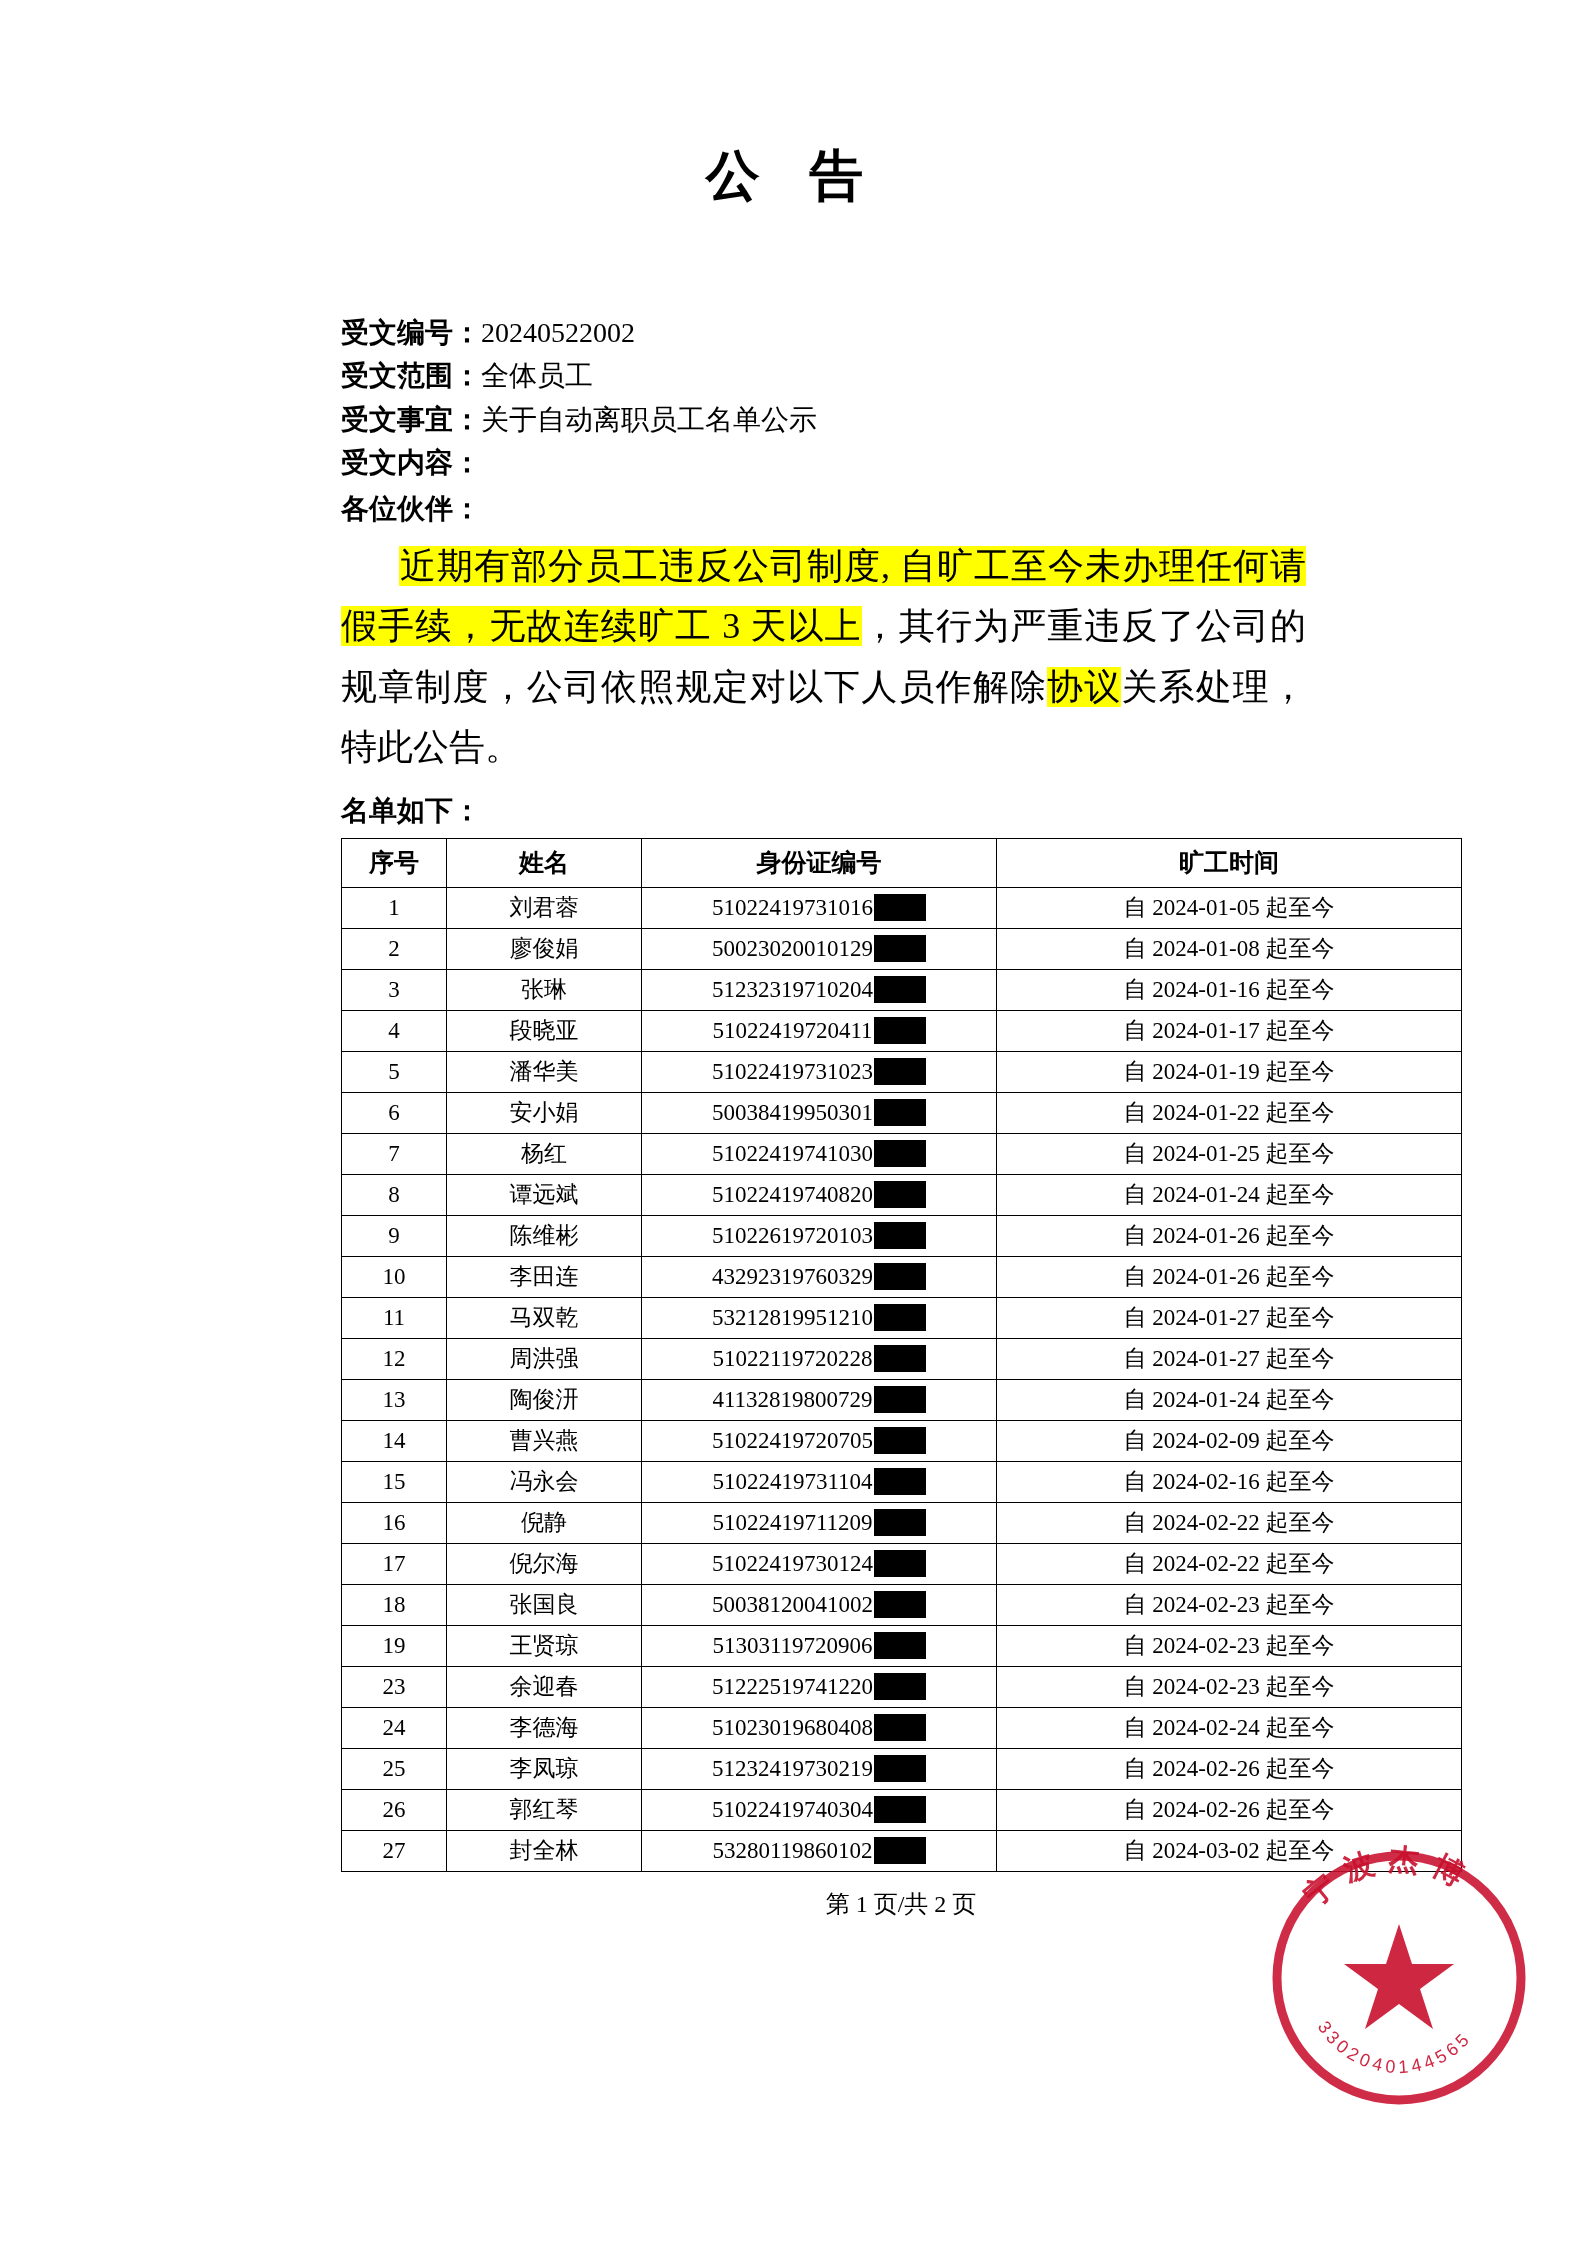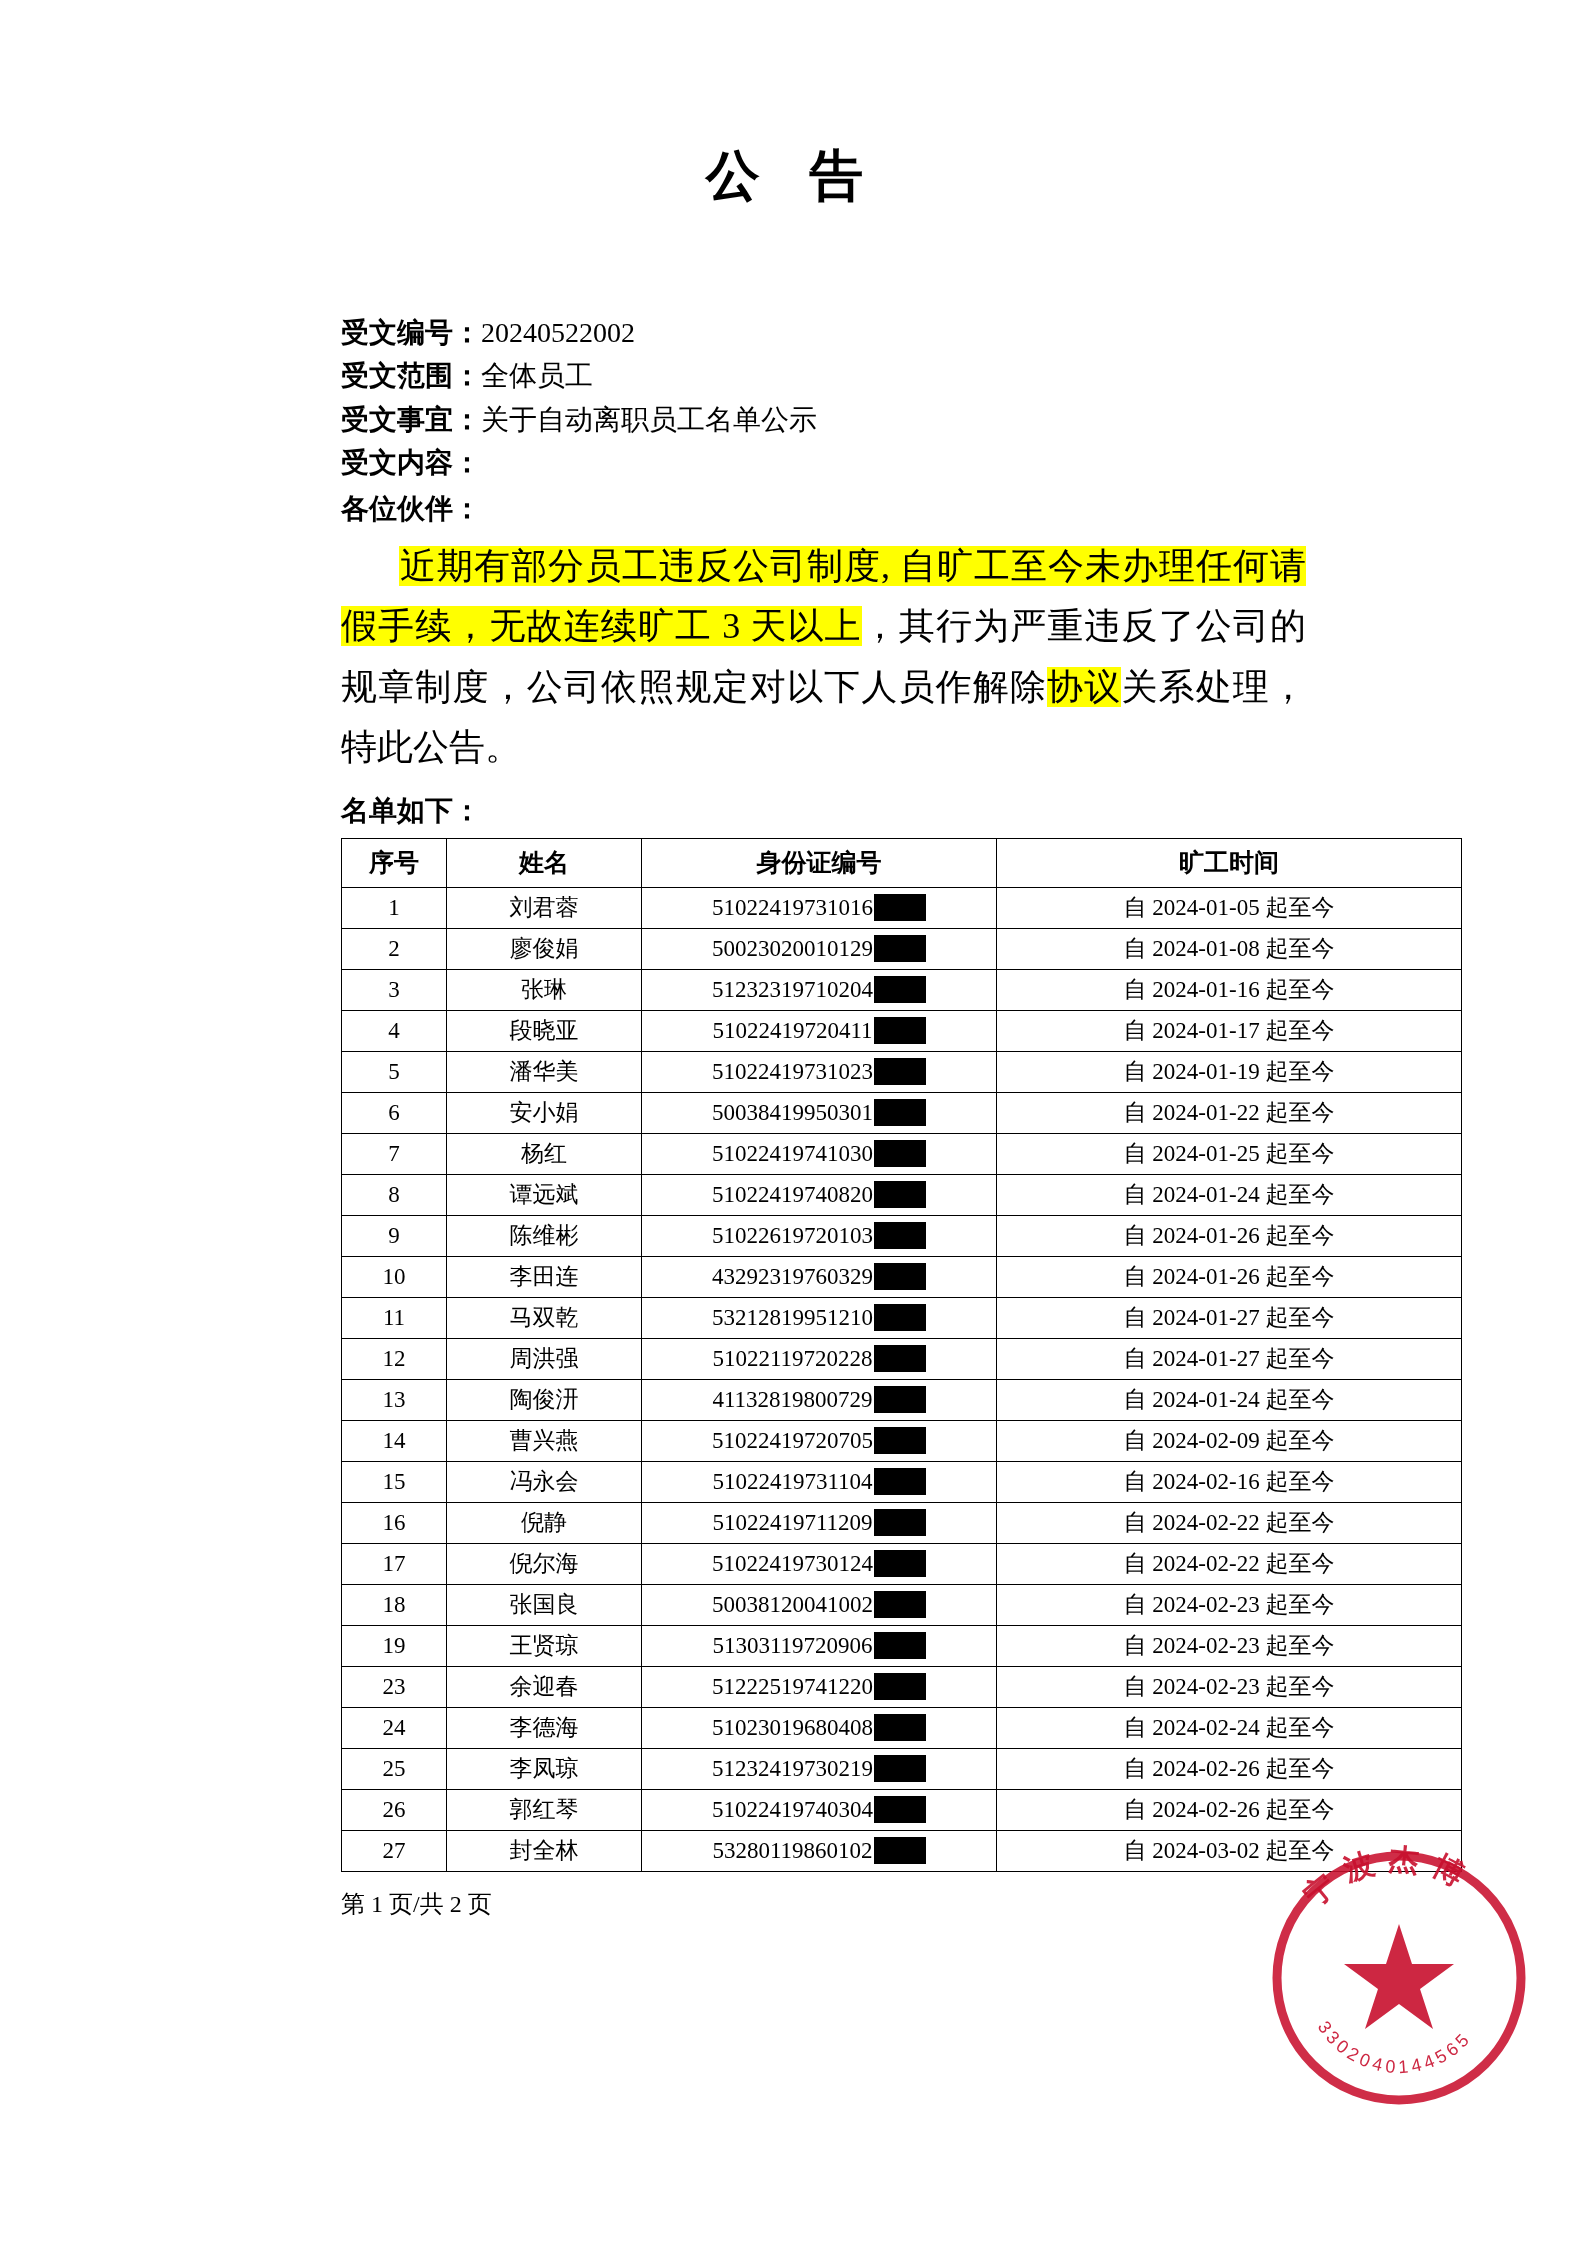--- a/index.html
+++ b/index.html
@@ -113,20 +113,21 @@
   td.id-cell .redact {
     display: inline-block;
     background: #000000;
     width: 52px;
     height: 27px;
     vertical-align: -6px;
     margin-left: 1px;
   }
   td.time-cell { font-size: 24px; margin-top: 27px; }
   .footer {
+    text-align: center;
     font-size: 24px;
     margin-top: 16px;
     width: 1120px;
   }
   .stamp {
     position: absolute;
     right: 38px;
     top: 1688px;
     width: 300px;
     height: 300px;

